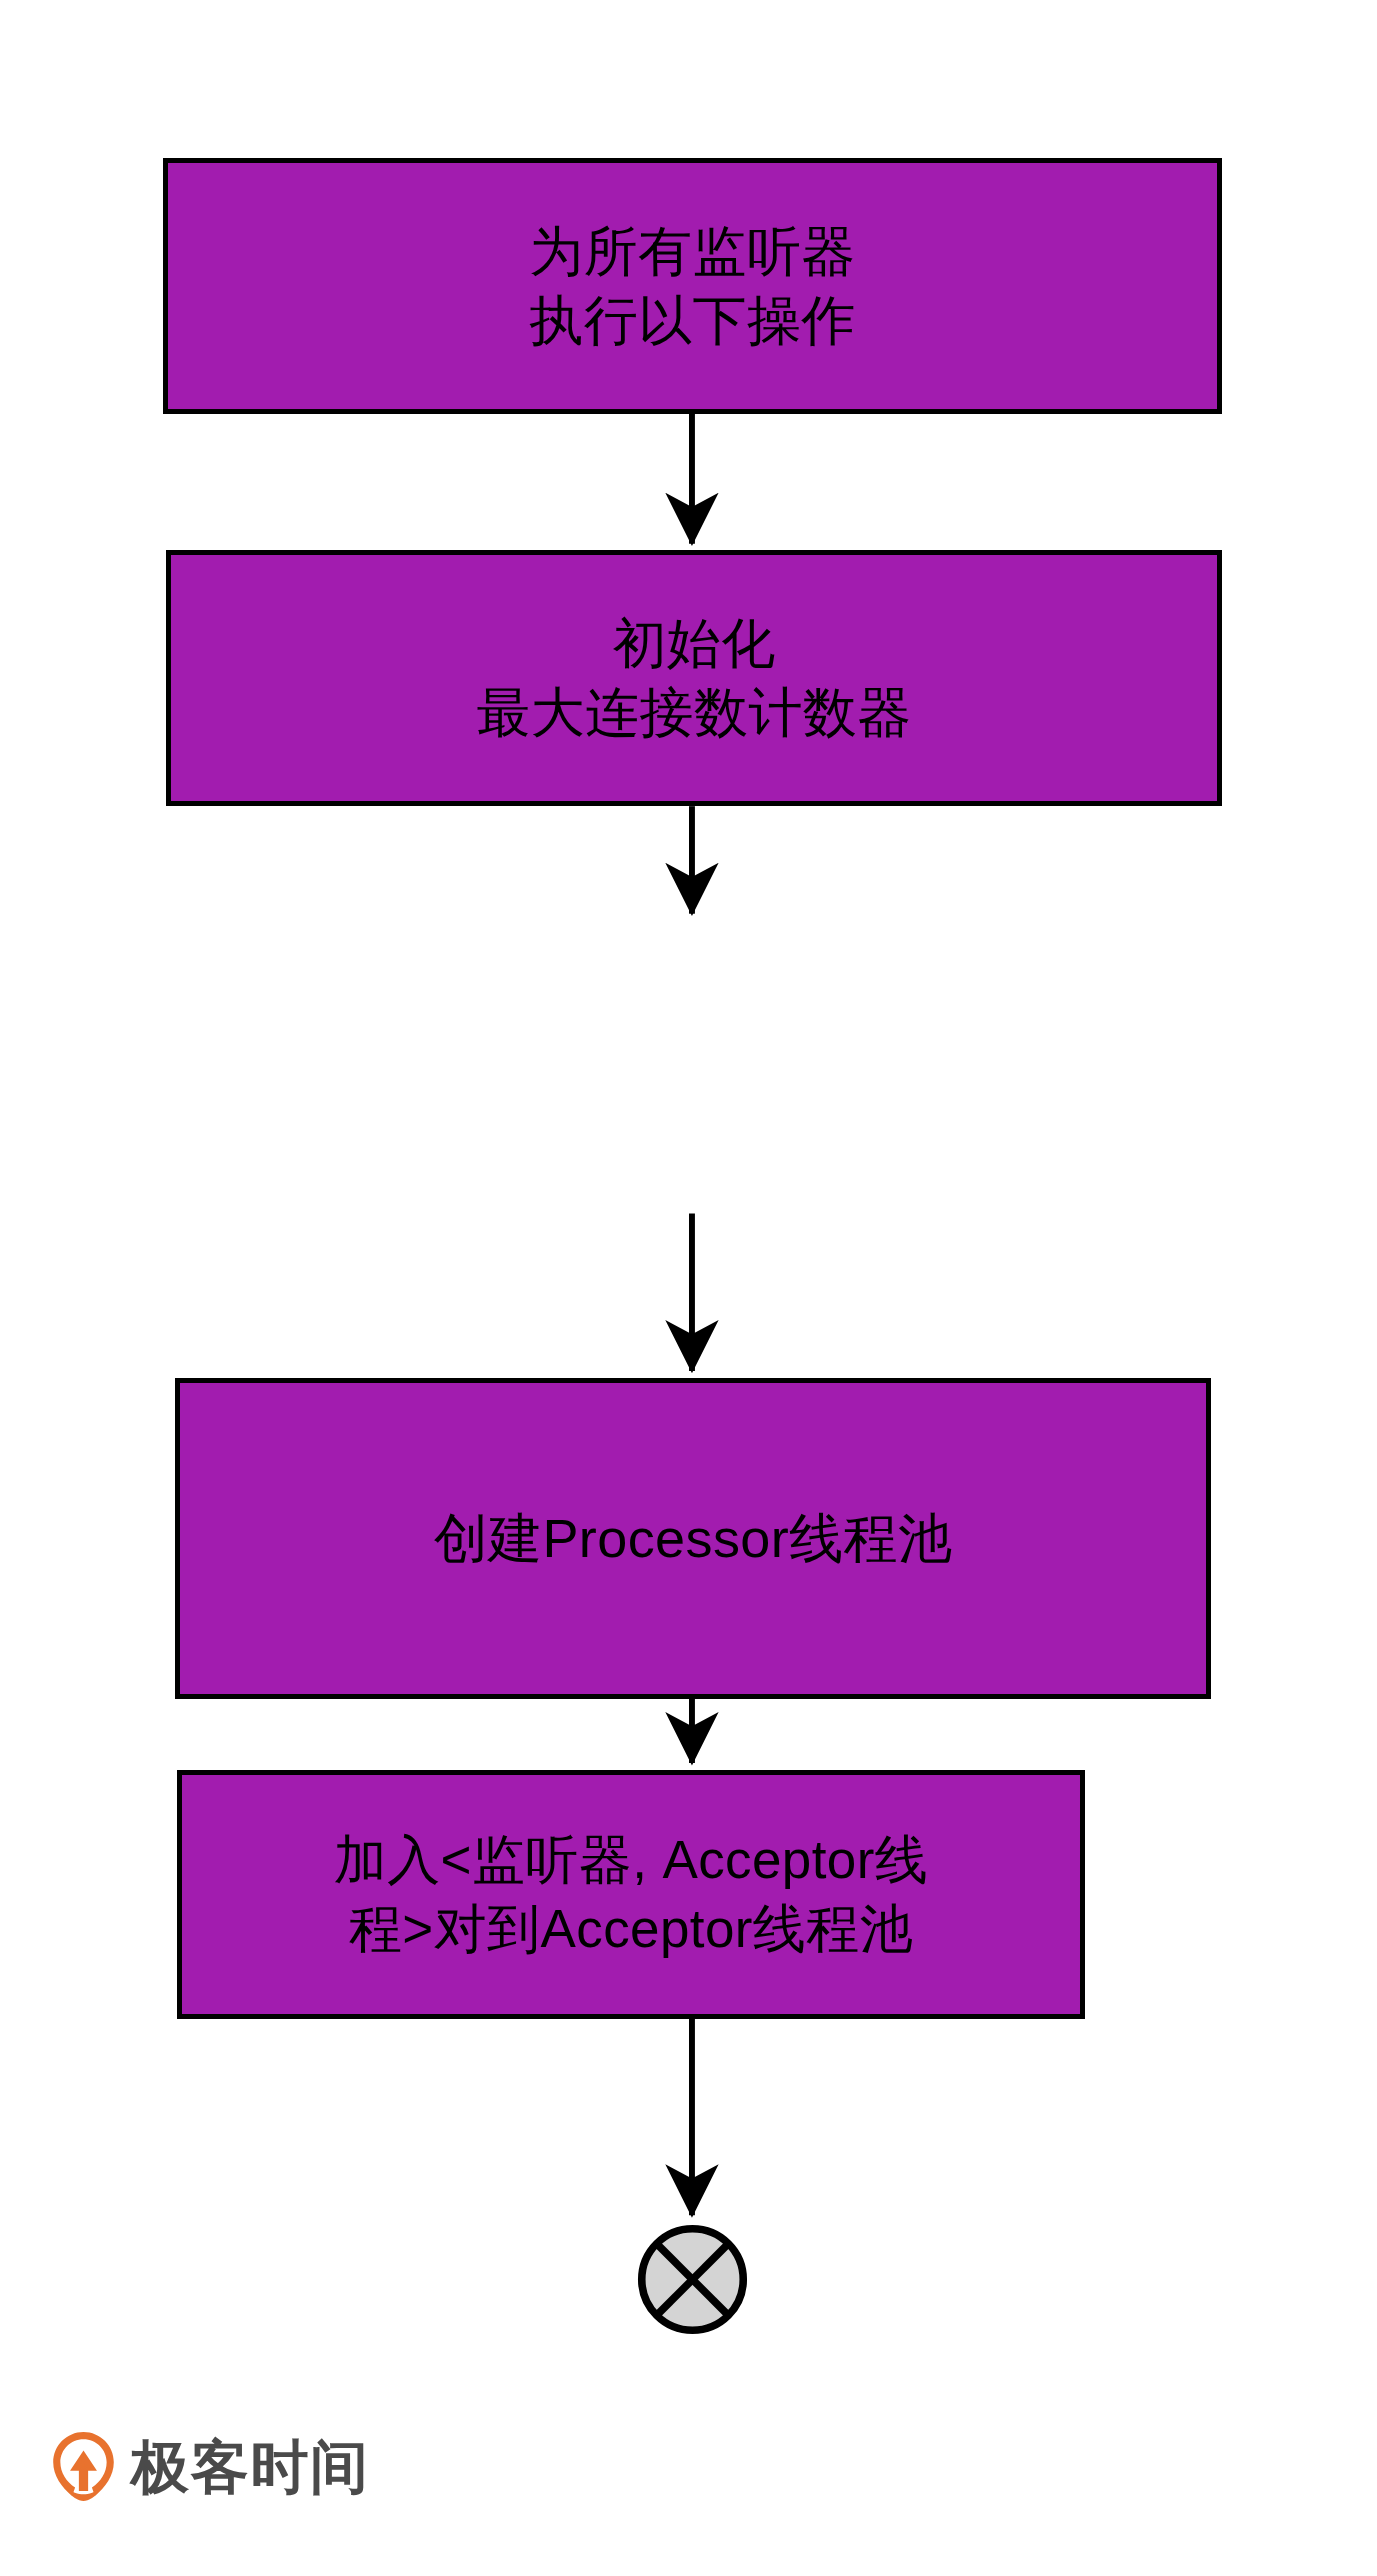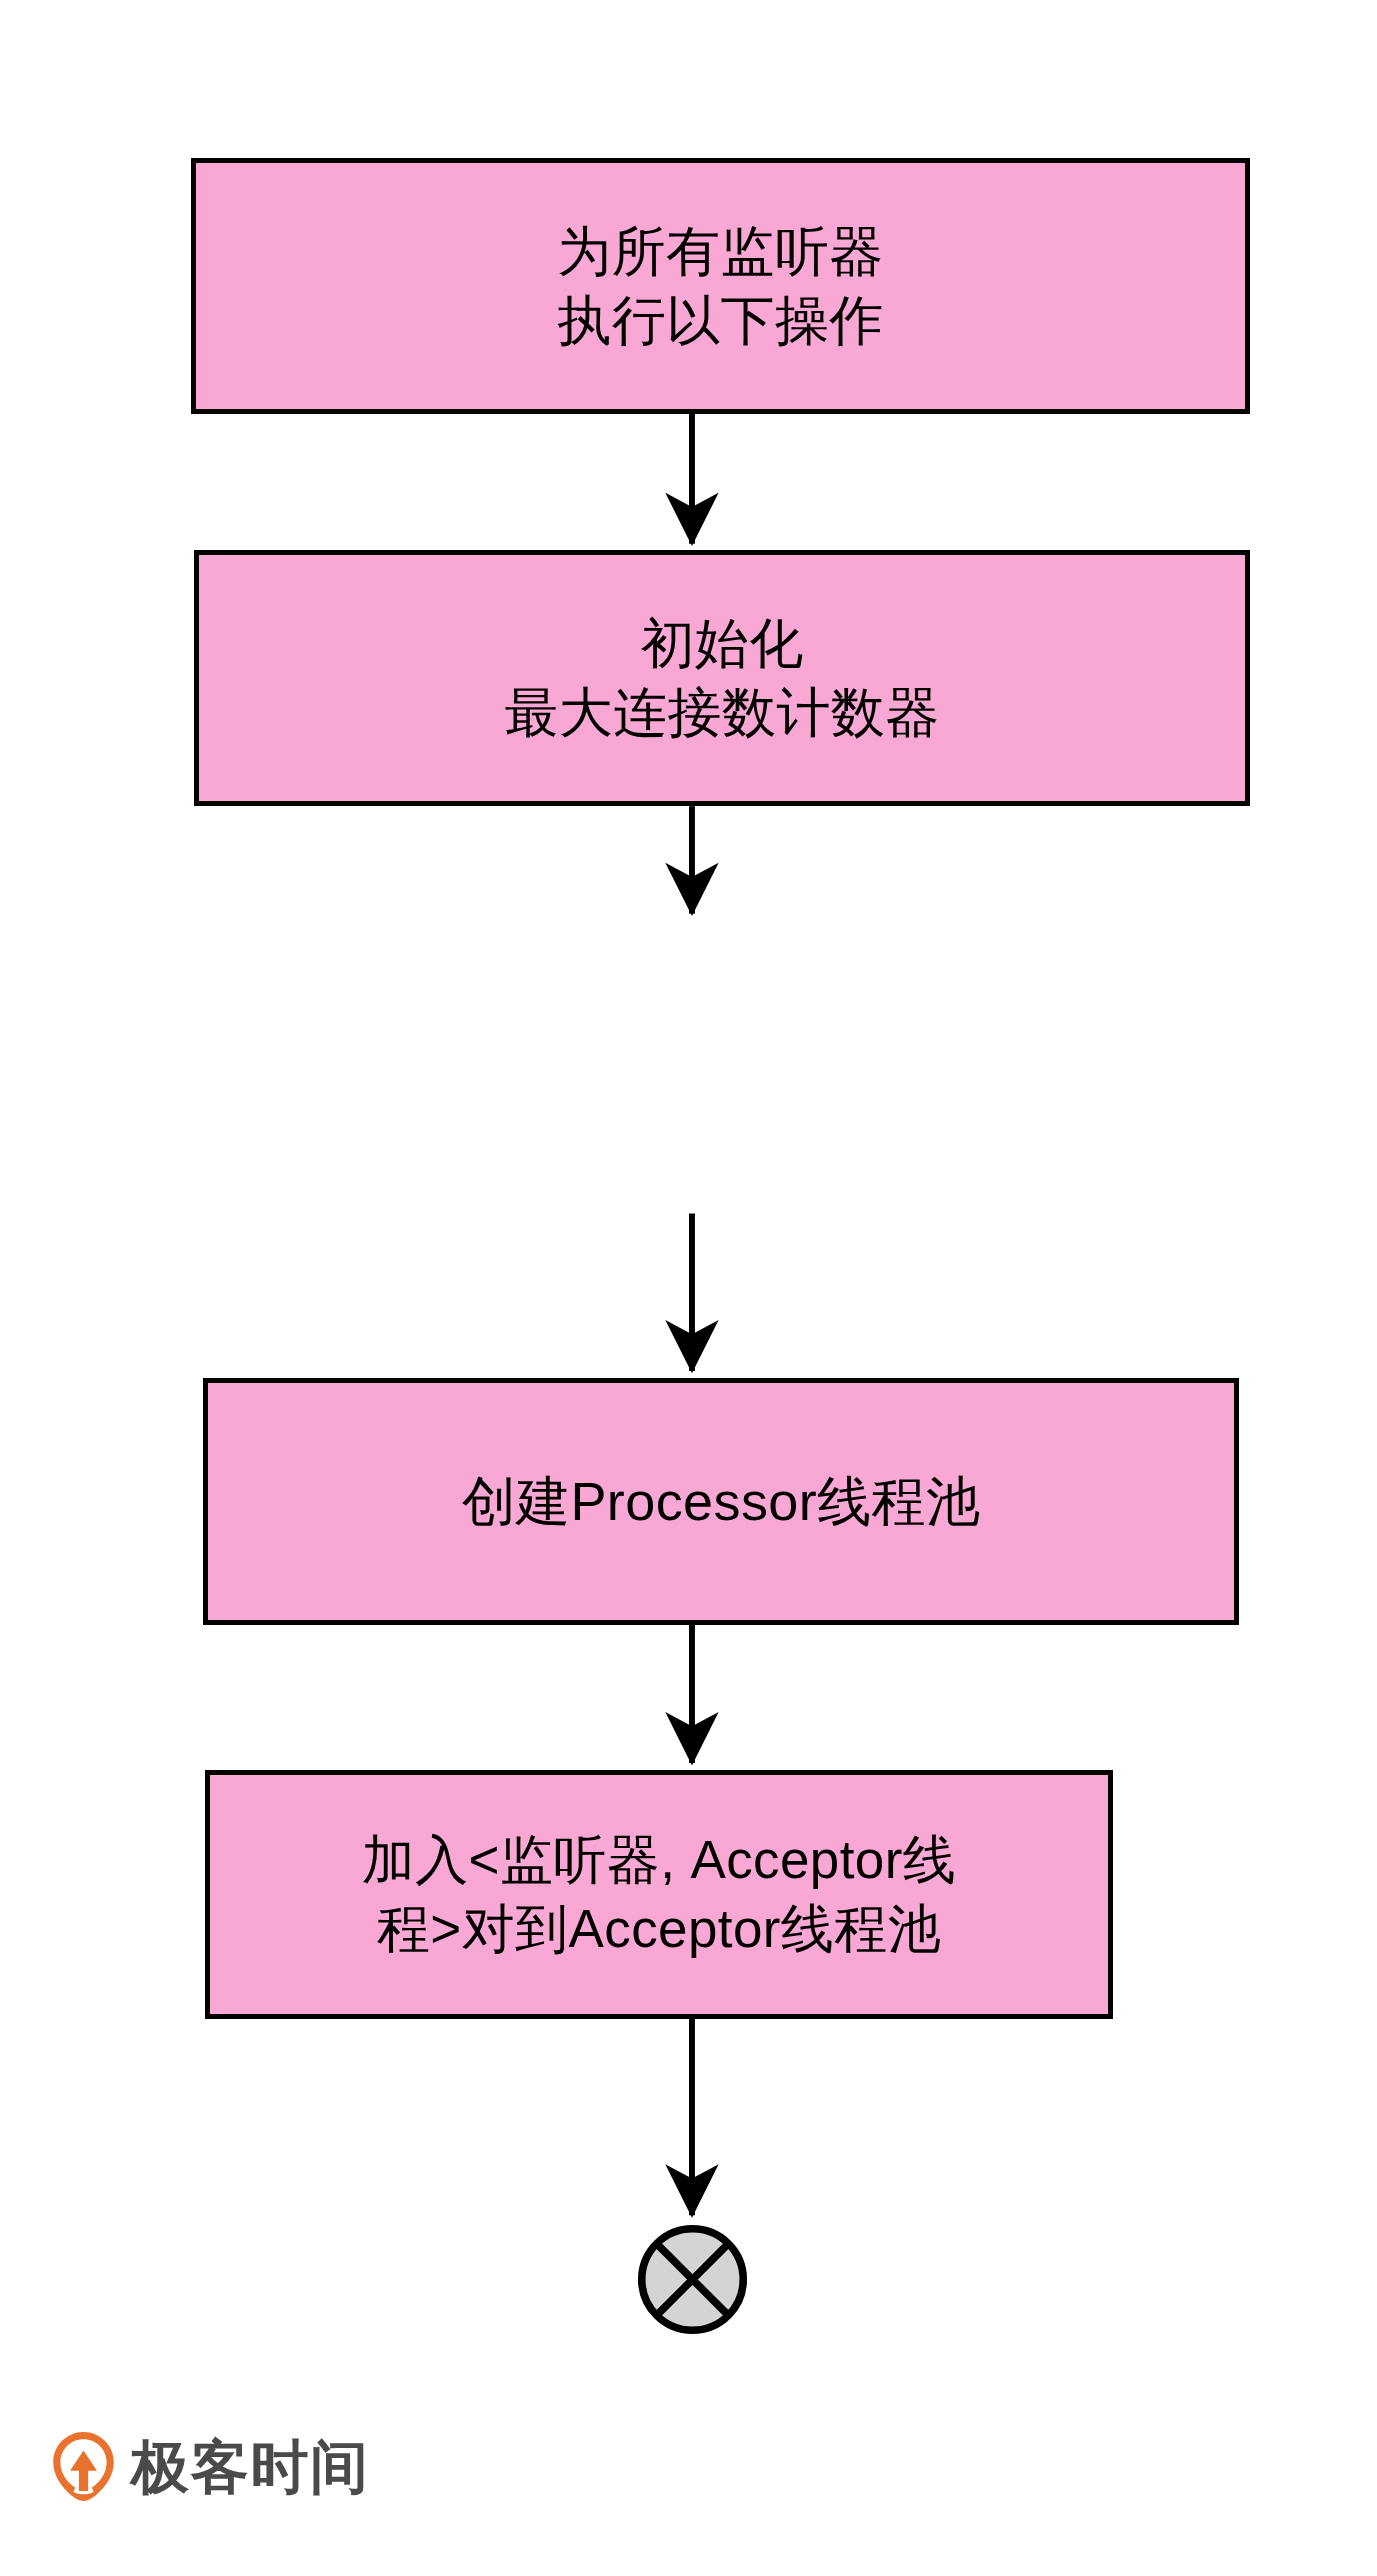--- a/index.html
+++ b/index.html
@@ -21,42 +21,41 @@
     left: 0;
     top: 0;
     width: 1378px;
     height: 2576px;
   }
 
   
   .node {
     position: absolute;
     box-sizing: border-box;
-    background: #f9a8d4;
+    background: #a21caf;
     border: 5.1px solid #000000;
     display: flex;
     align-items: center;
     justify-content: center;
     text-align: center;
-    margin-left: 28px;
   }
   .node .label {
     color: #000000;
     font-size: 54px;
     line-height: 1.28;
     letter-spacing: 0.4px;
     font-weight: 400;
     white-space: pre-line;
     padding: 0 8.5px;
   }
 
   .node-1 { left: 163px;  top: 158px;  width: 1059px; height: 256px; }
   .node-2 { left: 166px;  top: 550px;  width: 1056px; height: 256px; }
   .node-3 { left: 173px;  top: 920px; width: 1043px; height: 293px; }
-  .node-4 { left: 175px;  top: 1378px; width: 1036px; height: 247px; }
+  .node-4 { left: 175px;  top: 1378px; width: 1036px; height: 321px; }
   .node-5 { left: 177px;  top: 1770px; width: 908px; height: 249px; }
 
   .node-5 .label { font-size: 53px; line-height: 1.30; }
 
   
   #arrows {
     position: absolute;
     left: 0;
     top: 0;
     width: 1378px;

